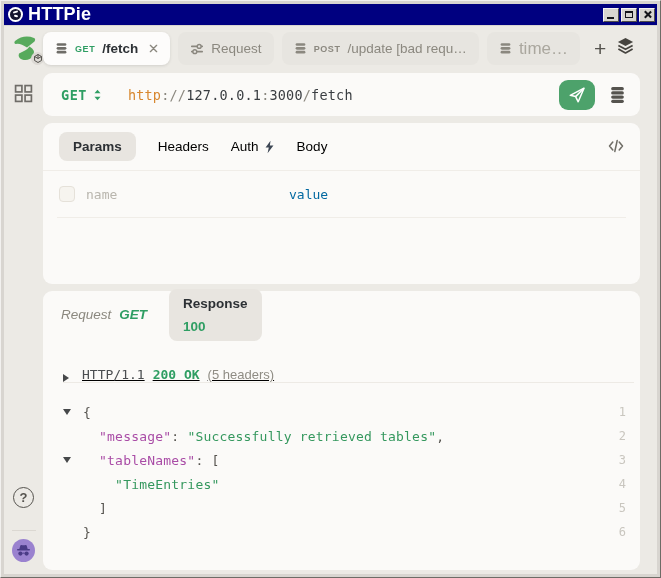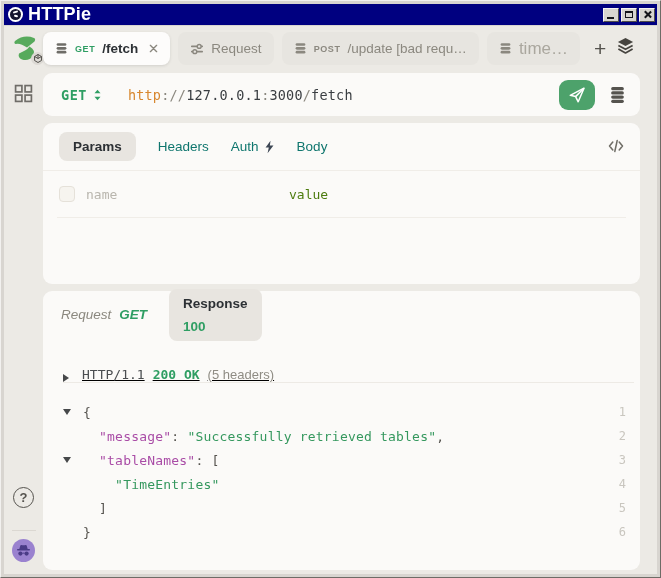--- a/index.html
+++ b/index.html
@@ -59,27 +59,27 @@
   .url-card { left:39px; top:47px; width:597px; height:43px; display:flex; align-items:center; padding:0 14px 0 18px;}
   .mono { font-family:"DejaVu Sans Mono", monospace; }
   .method { color:#2f9e63; font-weight:700; font-size:13.5px; letter-spacing:.5px; display:flex; align-items:center; gap:6px; cursor:pointer;}
   .url-text { margin-left:26px; font-size:13.5px; letter-spacing:.2px; cursor:text; flex:1; white-space:pre;}
   .u-scheme { color:#d8872f; } .u-dim { color:#8b887f; } .u-dark { color:#3a3e42; }
   .send-btn { width:36px; height:30px; border-radius:9px; background:#4da26b; display:flex; align-items:center; justify-content:center; cursor:pointer; margin-right:14px;}
   
   .req-card { left:39px; top:97px; width:597px; height:161px; }
   .panel-tabs { display:flex; align-items:center; height:47px; padding:0 16px; position:relative;}
   .pill { background:#e8e5e0; border-radius:8px; padding:7px 14px; color:#2c3034; font-weight:600; font-size:13.5px; cursor:pointer;}
-  .ptab { color:#0f766e; font-size:13.5px; margin-left:22px; cursor:pointer; display:flex; align-items:center; gap:5px;}
+  .ptab { color:#000000; font-size:13.5px; margin-left:22px; cursor:pointer; display:flex; align-items:center; gap:5px;}
   .code-ico { position:absolute; right:16px; top:16px; cursor:pointer;}
   .hsep { height:1px; background:#f0ede8; }
   .kv-row { display:flex; align-items:center; height:46px; padding:0 16px;}
   .checkbox { width:16px; height:16px; border-radius:4px; background:#f6f4ef; border:1px solid #e5e1d9; cursor:pointer;}
   .kv-name { margin-left:11px; color:#b9b6ae; font-size:13px; cursor:text;}
-  .kv-value { margin-left:0; position:absolute; left:246px; color:#4d7c0f; font-size:13px; cursor:text;}
+  .kv-value { margin-left:0; position:absolute; left:246px; color:#0369a1; font-size:13px; cursor:text;}
   .kv-sep { margin:0 14px; height:1px; background:#f0ede8;}
   
   .res-card { left:39px; top:265px; width:597px; height:279px; }
   .res-tabs { display:flex; align-items:center; height:47px; padding:0 18px;}
   .req-group { display:flex; gap:8px; font-size:13.5px; color:#8b887f; cursor:pointer;font-style:italic;}
   .green { color:#2f9e63; font-weight:600;}
   .res-pill { margin-left:22px; display:flex; gap:8px;flex-direction:column;}
   .status-row { display:flex; align-items:flex-end; height:44px; padding:0 20px; cursor:pointer;text-decoration:underline;}
   .tri-right { width:0; height:0; border-top:4.5px solid transparent; border-bottom:4.5px solid transparent; border-left:6.5px solid #46484a; margin-right:13px;}
   .proto { font-size:13px; color:#4a4d50;}

